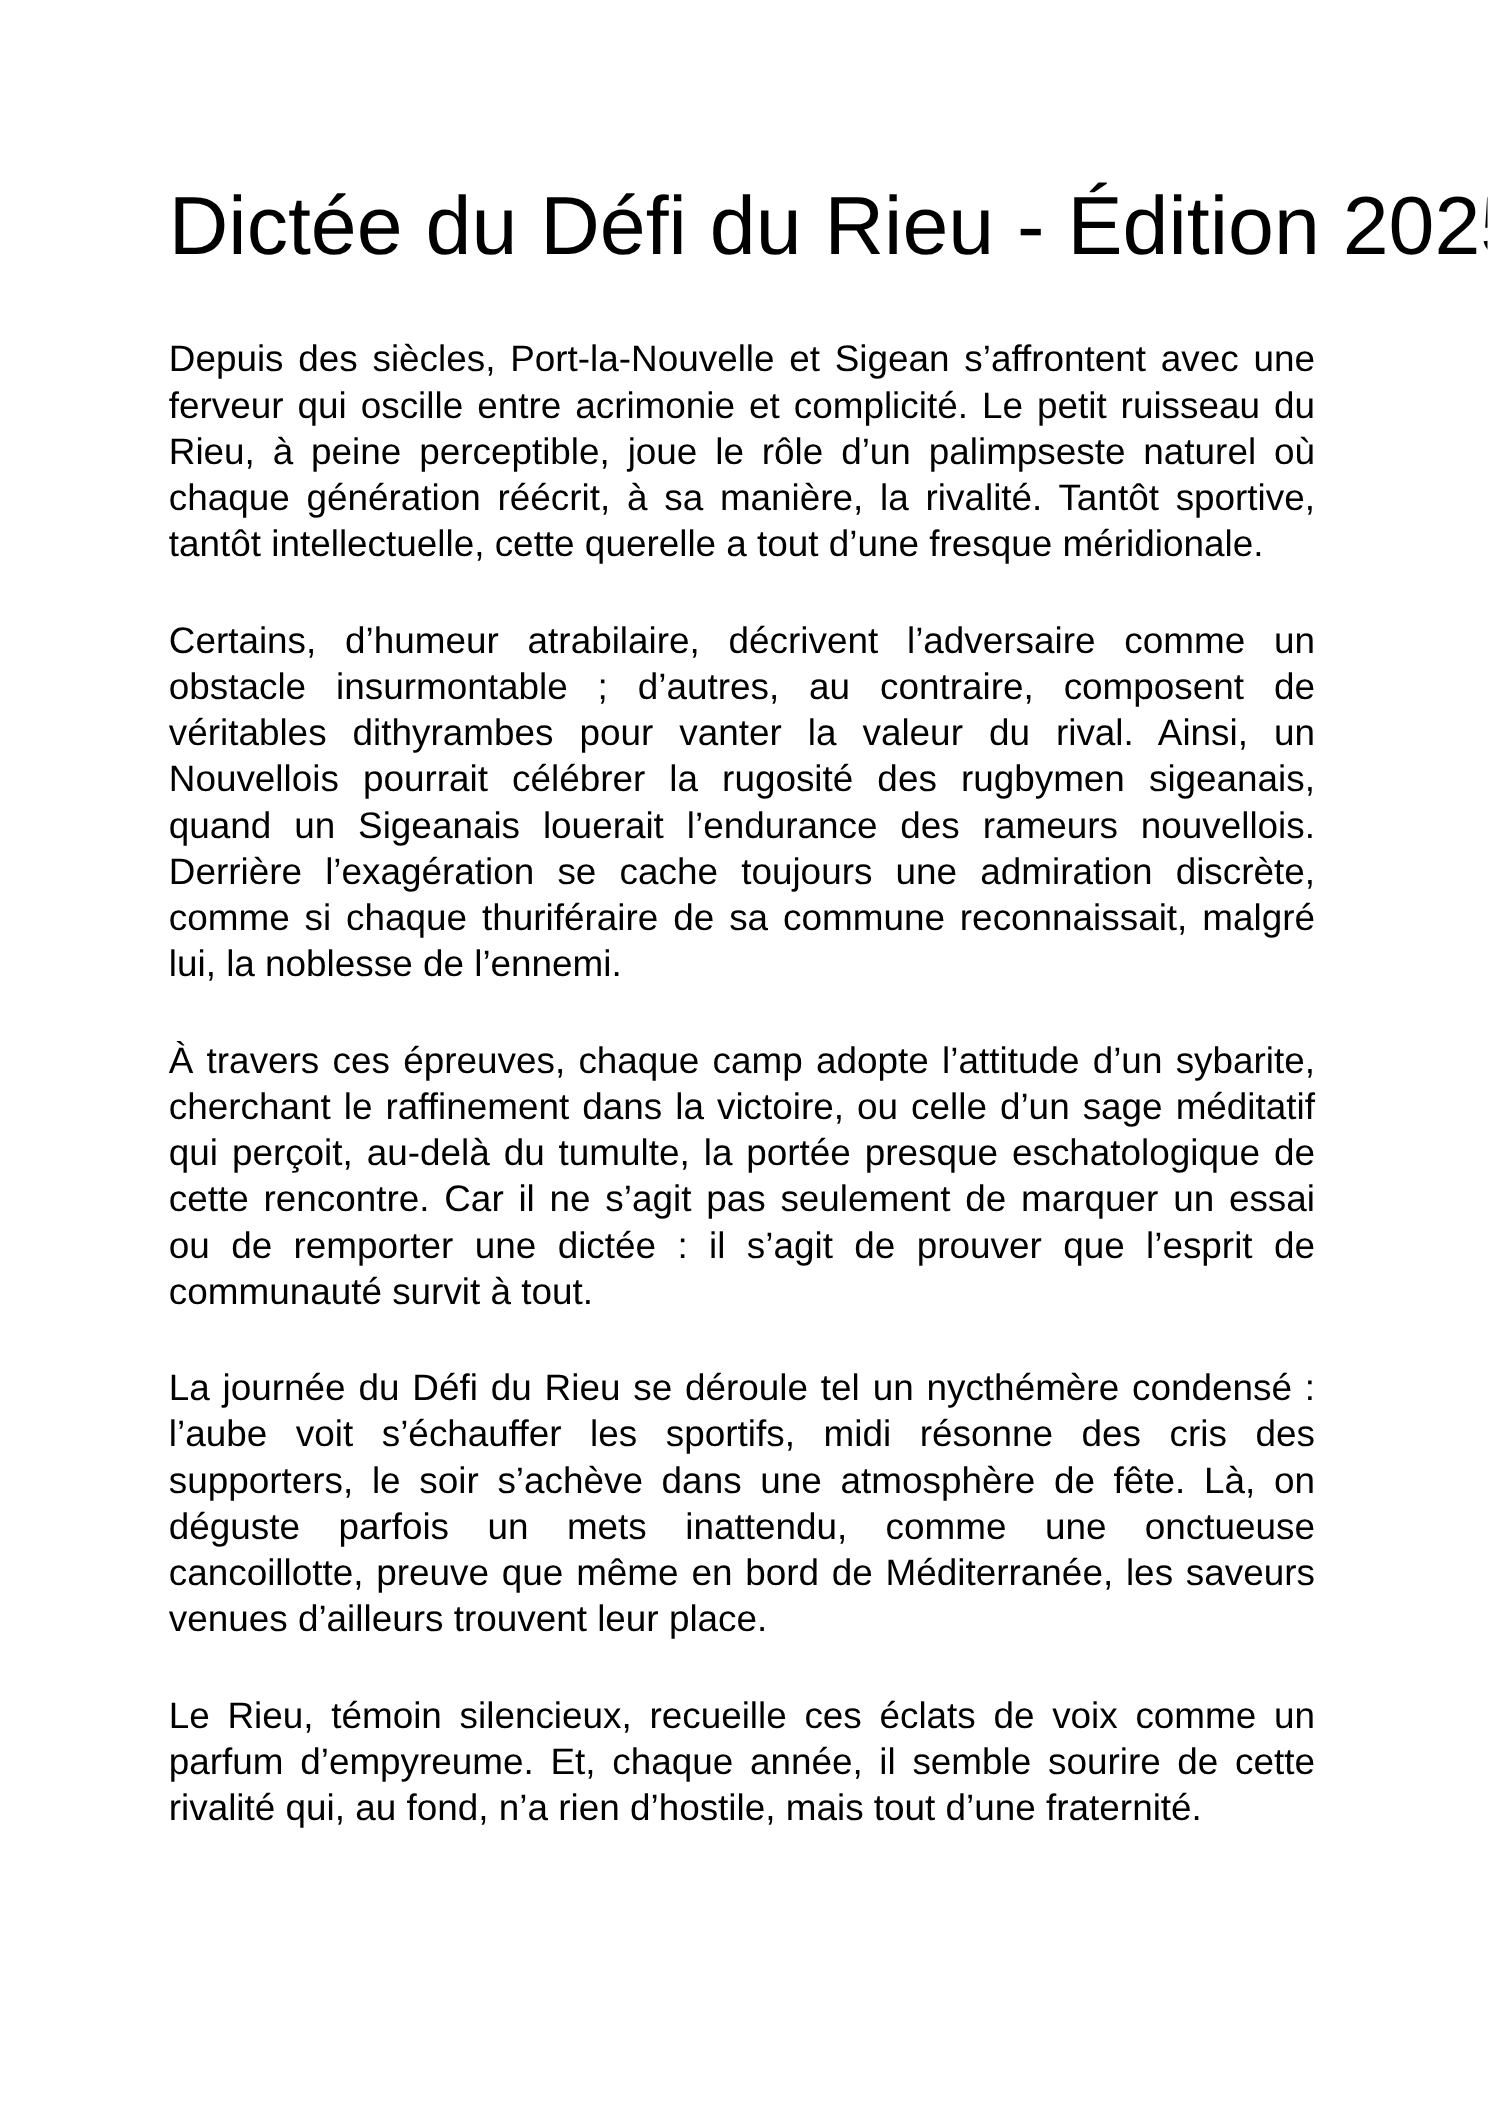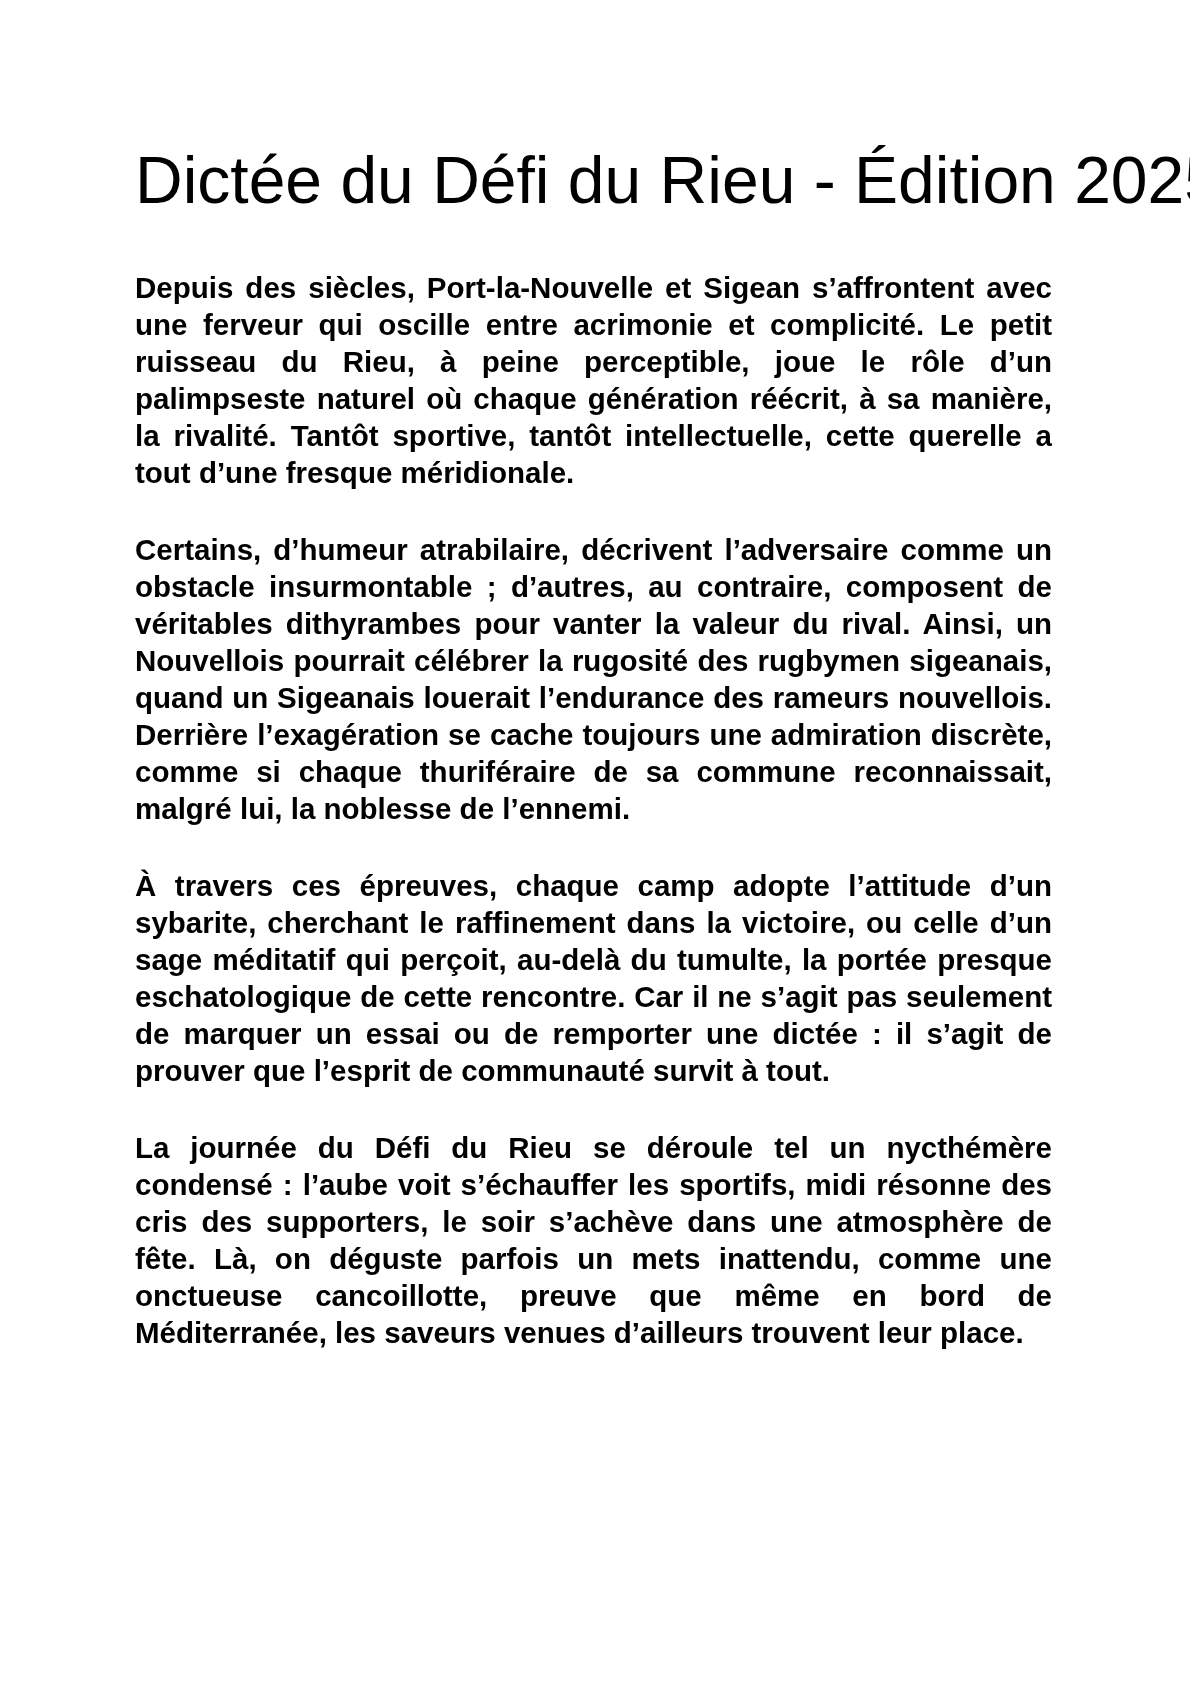--- a/index.html
+++ b/index.html
@@ -29,30 +29,30 @@
     color: #000000;
     letter-spacing: 0;
     white-space: nowrap;
   }
   .doc-paragraph {
     margin: 0 0 40px 0;
     font-size: 29.5px;
     line-height: 37px;
     text-align: justify;
     color: #000000;
-    font-weight: bold;
   }
 </style>
 </head>
 <body>
 
 <div class="page">
   <h1 class="doc-title">Dictée du Défi du Rieu - Édition 2025</h1>
 
   <p class="doc-paragraph">Depuis des siècles, Port-la-Nouvelle et Sigean s’affrontent avec une ferveur qui oscille entre acrimonie et complicité. Le petit ruisseau du Rieu, à peine perceptible, joue le rôle d’un palimpseste naturel où chaque génération réécrit, à sa manière, la rivalité. Tantôt sportive, tantôt intellectuelle, cette querelle a tout d’une fresque méridionale.</p>
 
   <p class="doc-paragraph">Certains, d’humeur atrabilaire, décrivent l’adversaire comme un obstacle insurmontable ; d’autres, au contraire, composent de véritables dithyrambes pour vanter la valeur du rival. Ainsi, un Nouvellois pourrait célébrer la rugosité des rugbymen sigeanais, quand un Sigeanais louerait l’endurance des rameurs nouvellois. Derrière l’exagération se cache toujours une admiration discrète, comme si chaque thuriféraire de sa commune reconnaissait, malgré lui, la noblesse de l’ennemi.</p>
 
   <p class="doc-paragraph">À travers ces épreuves, chaque camp adopte l’attitude d’un sybarite, cherchant le raffinement dans la victoire, ou celle d’un sage méditatif qui perçoit, au-delà du tumulte, la portée presque eschatologique de cette rencontre. Car il ne s’agit pas seulement de marquer un essai ou de remporter une dictée : il s’agit de prouver que l’esprit de communauté survit à tout.</p>
 
   <p class="doc-paragraph">La journée du Défi du Rieu se déroule tel un nycthémère condensé : l’aube voit s’échauffer les sportifs, midi résonne des cris des supporters, le soir s’achève dans une atmosphère de fête. Là, on déguste parfois un mets inattendu, comme une onctueuse cancoillotte, preuve que même en bord de Méditerranée, les saveurs venues d’ailleurs trouvent leur place.</p>
 
+  <p class="doc-paragraph">Le Rieu, témoin silencieux, recueille ces éclats de voix comme un parfum d’empyreume. Et, chaque année, il semble sourire de cette rivalité qui, au fond, n’a rien d’hostile, mais tout d’une fraternité.</p>
 </div>
 
 </body></html>

